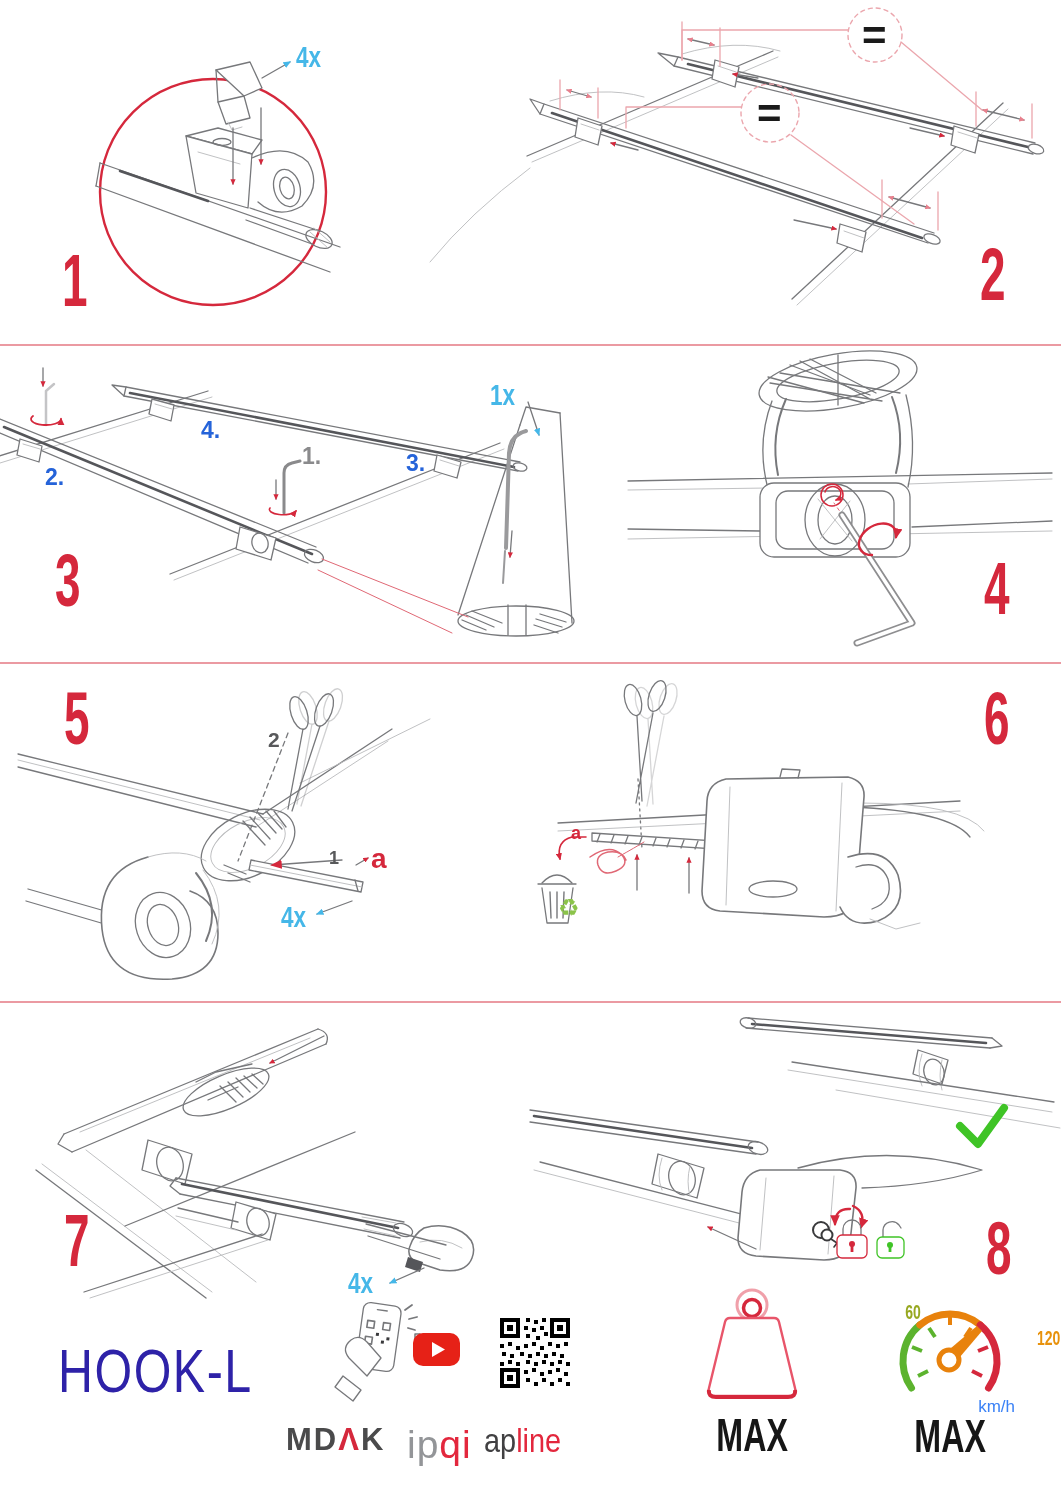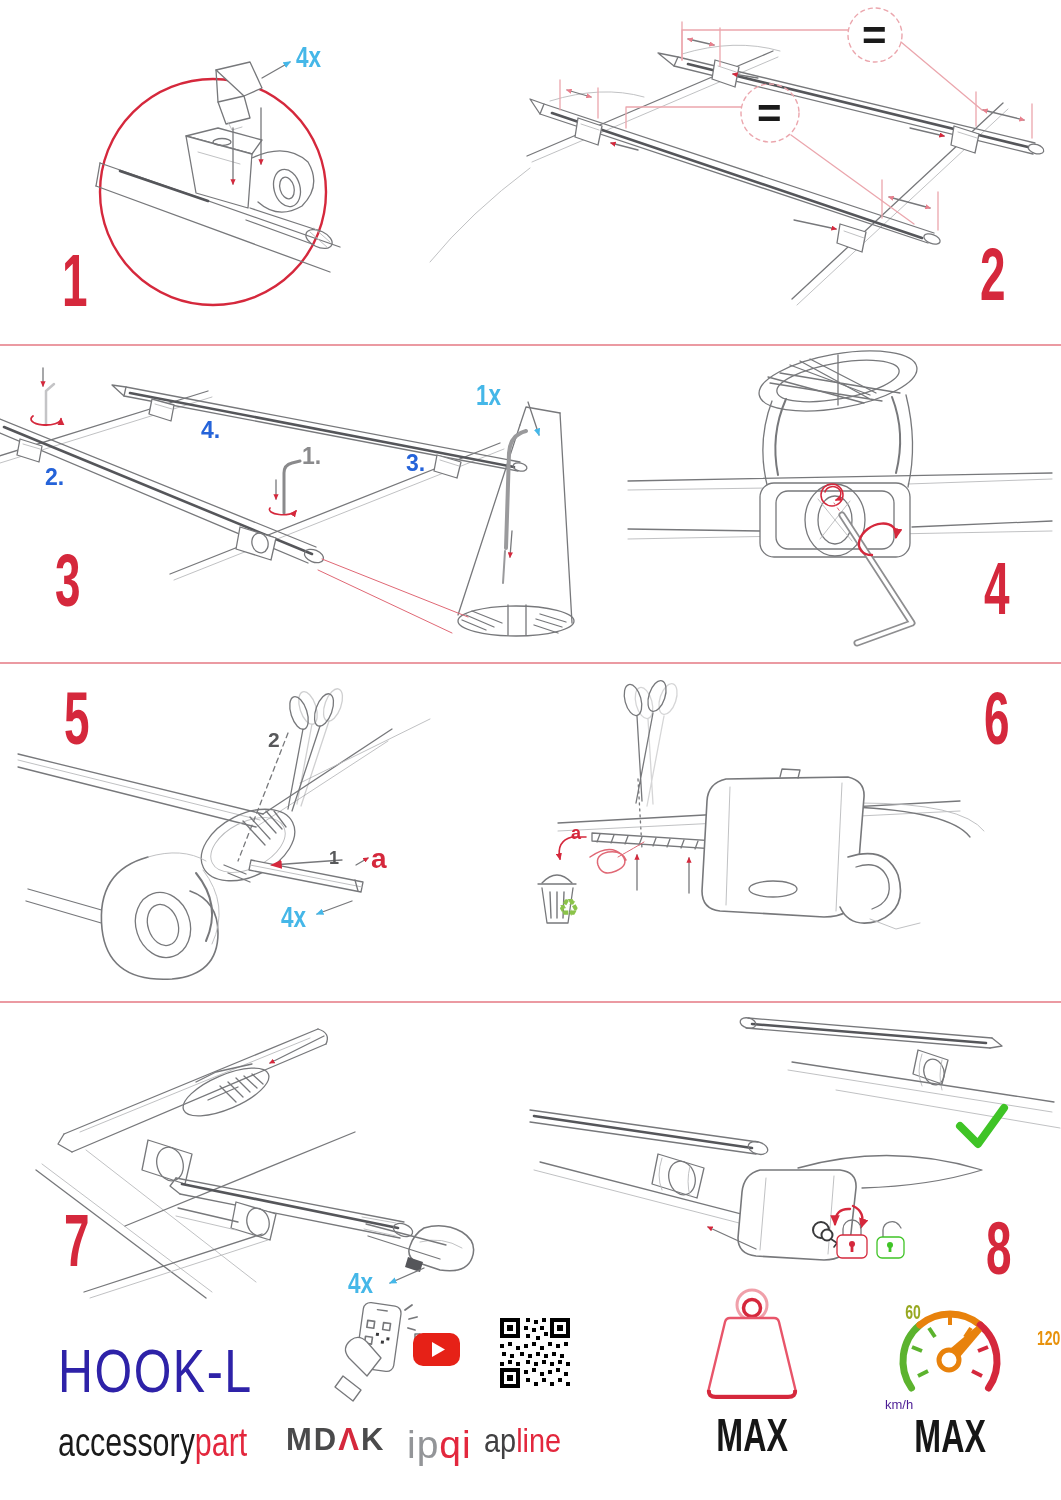--- a/index.html
+++ b/index.html
@@ -29,21 +29,21 @@
   .mdak .red{color:#d5283c;}
   .ipqi{font-size:39px;color:#939598;letter-spacing:1px;}
   .ipqi .red{color:#e3273d;}
   .apline{font-size:34px;color:#414042;font-weight:400;}
   .apline .cond{transform:scaleX(.85);}
   .apline .red{color:#e3273d;}
   .kg{color:#d5283c;font-size:40px;font-weight:bold;text-align:center;}
   .maxlbl{font-size:46px;font-weight:700;color:#161616;text-align:center;line-height:1;}
   .s60{color:#97a821;font-size:20px;font-weight:bold;}
   .s120{color:#e8920c;font-size:20px;font-weight:bold;margin-left:36px;}
-  .kmh{font-size:13px;color:#4c1d95;text-align:left;}
+  .kmh{font-size:17px;color:#3b82f6;text-align:right;}
   .recycle{color:#8bc34a;font-size:24px;line-height:1;}
   svg{position:absolute;overflow:visible;}
   .ln path,.ln line,.ln ellipse,.ln circle,.ln rect{stroke:#77787b;fill:none;stroke-width:1.3;stroke-linecap:round;stroke-linejoin:round;}
   .wf{fill:#fff !important;}
   .dk{stroke:#55565a !important;stroke-width:2.6 !important;}
   .lt{stroke:#b9babc !important;stroke-width:.9 !important;}
 </style>
 </head>
 <body>
 
@@ -208,21 +208,21 @@
     </g>
     <path d="M526,88 q-16,4 -17,22 L506,205" style="stroke:#9a9a9c;stroke-width:4"></path>
     <path d="M505,208 L503,240" style="stroke:#9a9a9c;stroke-width:2"></path>
     <line x1="512" y1="188" x2="510" y2="214" stroke="#d5283c" stroke-width="2.5" marker-end="url(#mRb)"></line>
 
     <path d="M322,216 L468,274" style="stroke:#e06875;stroke-width:1"></path>
     <path d="M318,227 L452,290" style="stroke:#e06875;stroke-width:1"></path>
 
     <line x1="528" y1="59" x2="539" y2="92" stroke="#45b7e8" stroke-width="2" marker-end="url(#mB)"></line>
   </svg>
-  <div class="abs count" style="left:476px;top:378px"><span class="cond">1x</span></div>
+  <div class="abs count" style="left:490px;top:378px"><span class="cond">1x</span></div>
   <div class="abs plabel pgray" style="left:302px;top:443px">1.</div>
   <div class="abs plabel" style="left:45px;top:464px">2.</div>
   <div class="abs plabel" style="left:406px;top:450px">3.</div>
   <div class="abs plabel" style="left:201px;top:417px">4.</div>
   <div class="abs num" style="left:55px;top:550px"><span class="cond">3</span></div>
 
   <svg class="ln" style="left:620px;top:343px" width="441" height="319" viewBox="0 0 441 319">
 
     <path d="M8,138 L432,130"></path>
       <path d="M8,147 L148,145 M288,141 L432,136" class="lt"></path>
@@ -454,21 +454,20 @@
     <g style="stroke:#3fc426;stroke-width:4">
       <path d="M353,235 v-7 a9,9 0 0 1 16,-5 l2,3"></path>
       <rect x="347" y="235" width="27" height="21" rx="5" class="wf" style="stroke:#3fc426"></rect>
       <circle cx="360" cy="243" r="3" style="fill:#3fc426;stroke:none"></circle>
       <rect x="358.6" y="245" width="2.8" height="5" style="fill:#3fc426;stroke:none"></rect>
     </g>
   </svg>
   <div class="abs num" style="left:986px;top:1218px"><span class="cond">8</span></div>
 
   <div class="abs hookl" style="left:58px;top:1340px"><span class="cond">HOOK-L</span></div>
-  <div class="abs accpart" style="left:58px;top:1422px"><span class="cond"><span>accessory</span><span class="red">part</span></span></div>
 
   <svg class="ln" style="left:323px;top:1296px" width="110" height="110" viewBox="0 0 110 110">
     <g style="stroke:#3a3a3c;stroke-width:2">
       <g transform="rotate(8 55 45)">
         <rect x="36" y="8" width="38" height="66" rx="7" class="wf"></rect>
         <line x1="50" y1="14" x2="60" y2="14"></line>
         <path d="M42,26 h7 v7 h-7 z M58,26 h7 v7 h-7 z M42,42 h7 v7 h-7 z" style="stroke-width:1.6"></path>
         <path d="M58,44 h3 v3 h-3 z M63,40 h3 v3 h-3 z M52,37 h3 v3 h-3 z" style="fill:#3a3a3c;stroke:none"></path>
       </g>
       <path d="M82,14 l7,-5 M86,23 l8,-2 M85,32 l7,2" style="stroke-width:1.8"></path>

